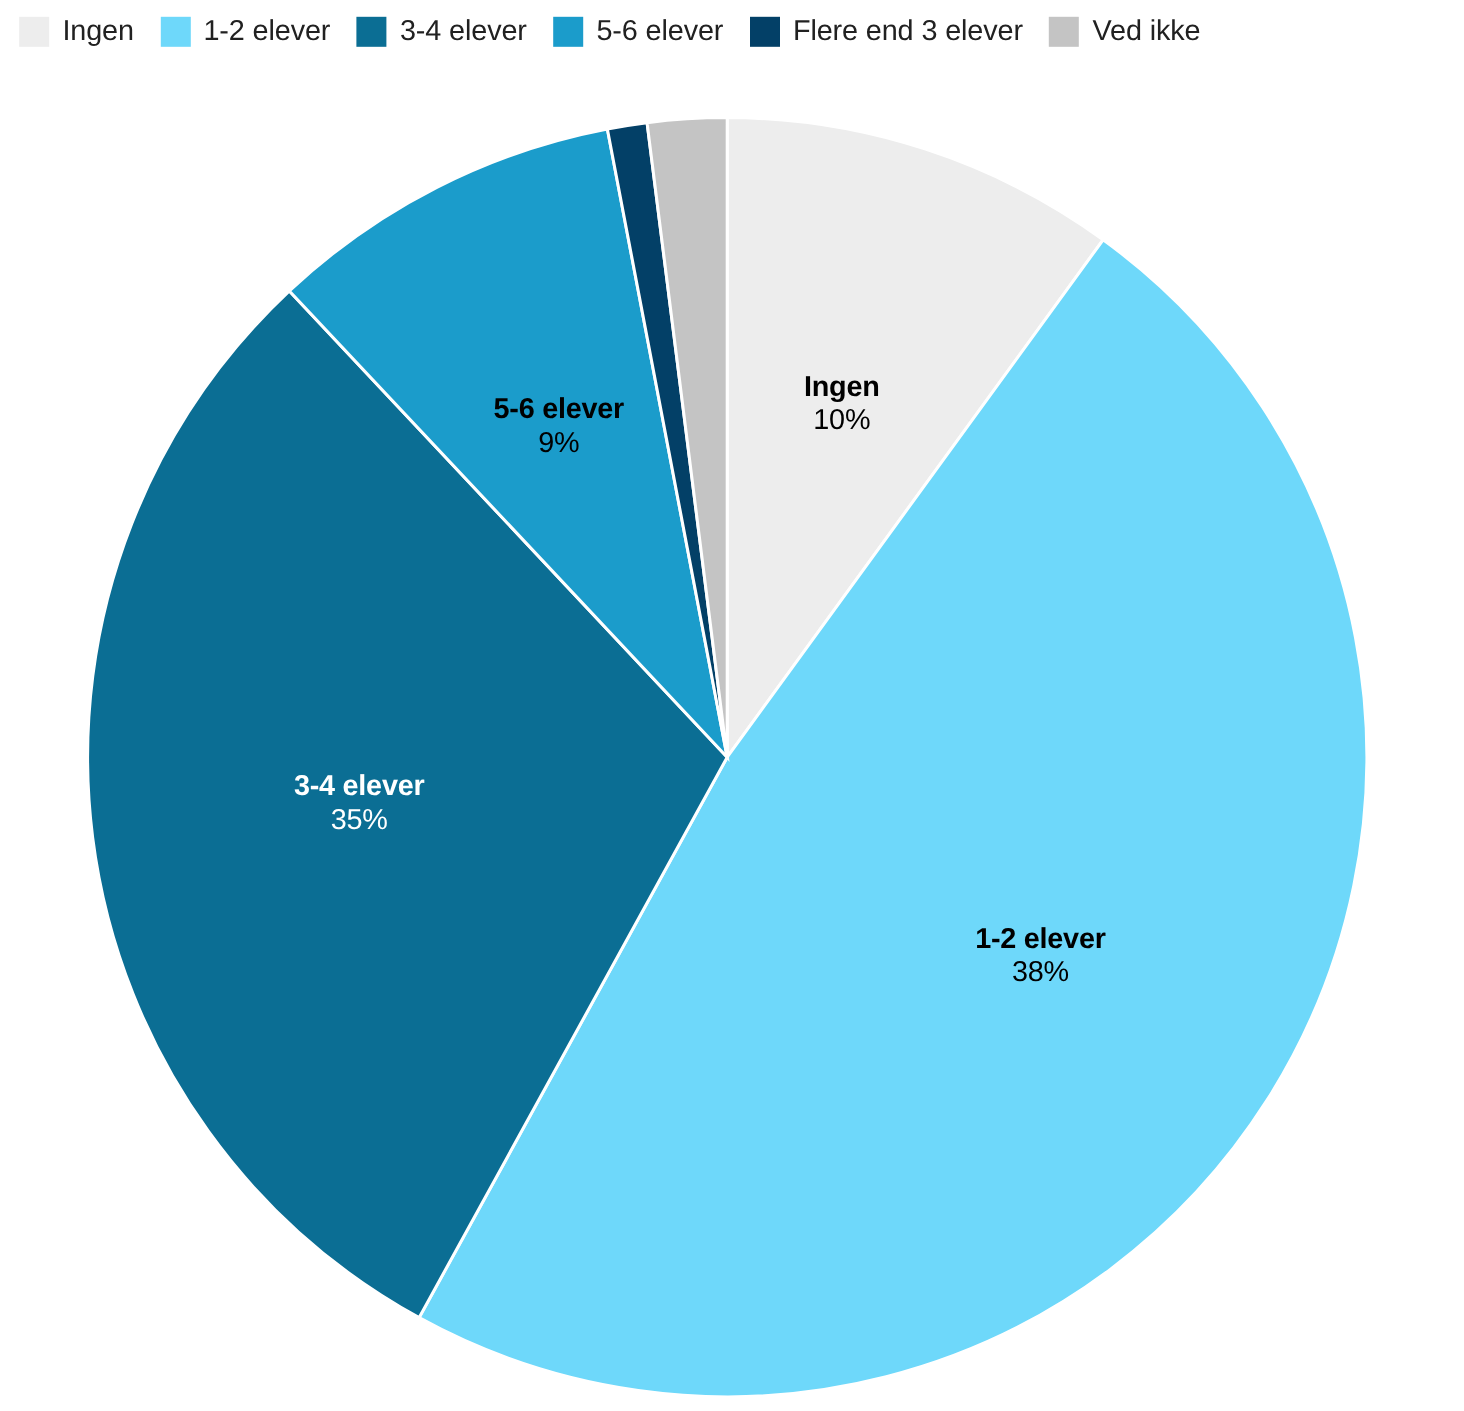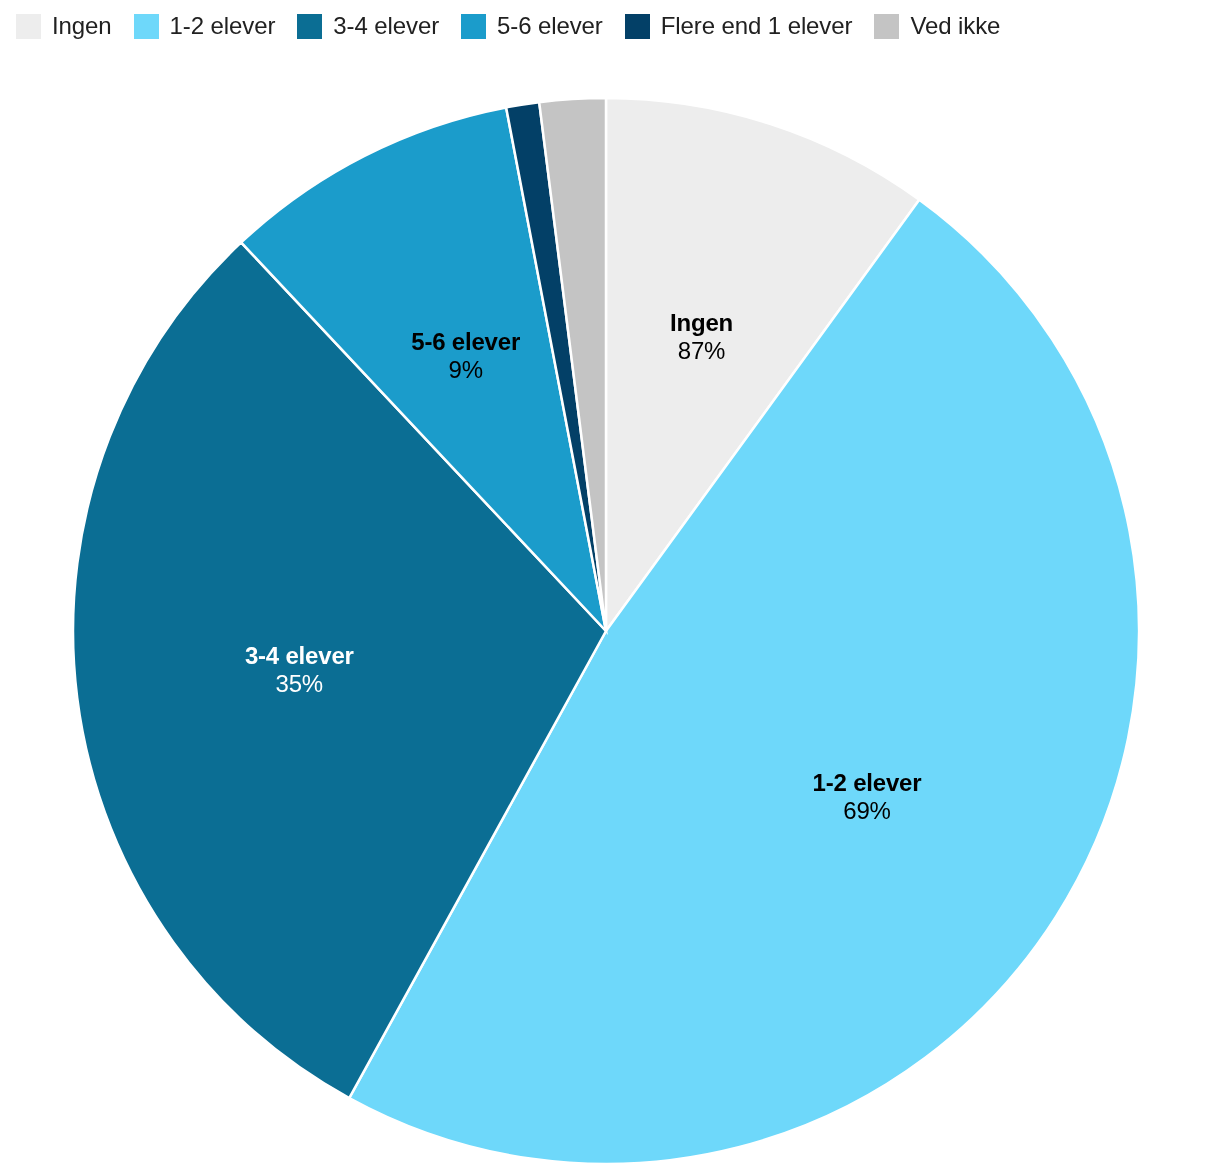--- a/index.html
+++ b/index.html
@@ -106,44 +106,44 @@
       <div class="legend-item">
         <span class="legend-swatch" style="background: rgb(11, 110, 148);"></span>
         <span class="legend-label">3-4 elever</span>
       </div>
       <div class="legend-item">
         <span class="legend-swatch" style="background: rgb(27, 156, 203);"></span>
         <span class="legend-label">5-6 elever</span>
       </div>
       <div class="legend-item">
         <span class="legend-swatch" style="background: rgb(3, 64, 103);"></span>
-        <span class="legend-label">Flere end 1 elever</span>
+        <span class="legend-label">Flere end 3 elever</span>
       </div>
       <div class="legend-item">
         <span class="legend-swatch" style="background: rgb(196, 196, 196);"></span>
         <span class="legend-label">Ved ikke</span>
       </div>
     </div>
 
   <div id="pie-wrap">
     <svg id="pie-svg" width="1220" height="1176">
         <path d="M 606 631 L 606.00 98.00 A 533 533 0 0 1 919.29 199.79 Z" fill="#ededed" stroke="#ffffff" stroke-width="2.5"></path>
         <path d="M 606 631 L 919.29 199.79 A 533 533 0 0 1 349.23 1098.07 Z" fill="#6ed8fa" stroke="#ffffff" stroke-width="2.5"></path>
         <path d="M 606 631 L 349.23 1098.07 A 533 533 0 0 1 241.14 242.46 Z" fill="#0b6e94" stroke="#ffffff" stroke-width="2.5"></path>
         <path d="M 606 631 L 241.14 242.46 A 533 533 0 0 1 506.13 107.44 Z" fill="#1b9ccb" stroke="#ffffff" stroke-width="2.5"></path>
         <path d="M 606 631 L 506.13 107.44 A 533 533 0 0 1 539.20 102.20 Z" fill="#034067" stroke="#ffffff" stroke-width="2.5"></path>
         <path d="M 606 631 L 539.20 102.20 A 533 533 0 0 1 606.00 98.00 Z" fill="#c4c4c4" stroke="#ffffff" stroke-width="2.5"></path>
       </svg>
   <div class="slice-label" style="left: 701.5px; top: 337px; color: rgb(0, 0, 0);">
         <span class="name">Ingen</span>
-        <span class="pct">87%</span>
+        <span class="pct">10%</span>
       </div>
       <div class="slice-label" style="left: 867px; top: 796.6px; color: rgb(0, 0, 0);">
         <span class="name">1-2 elever</span>
-        <span class="pct">69%</span>
+        <span class="pct">38%</span>
       </div>
       <div class="slice-label" style="left: 299.3px; top: 669.7px; color: rgb(255, 255, 255);">
         <span class="name">3-4 elever</span>
         <span class="pct">35%</span>
       </div>
       <div class="slice-label" style="left: 465.7px; top: 355.6px; color: rgb(0, 0, 0);">
         <span class="name">5-6 elever</span>
         <span class="pct">9%</span>
       </div>
     </div>

